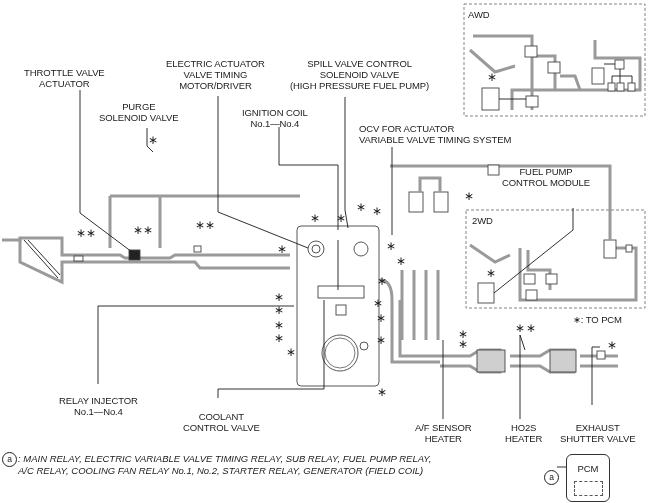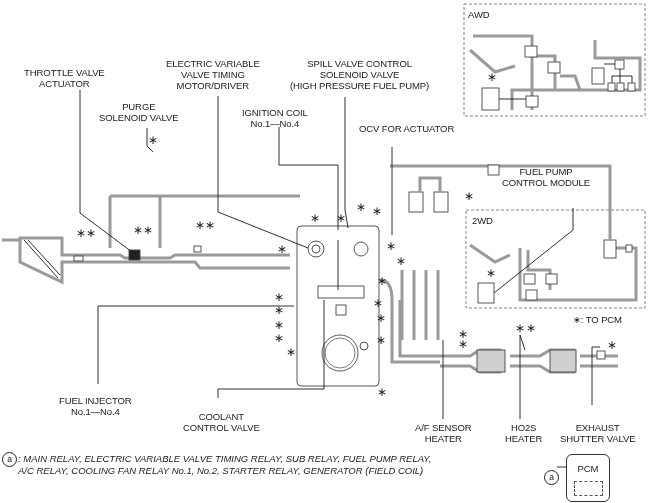--- a/index.html
+++ b/index.html
@@ -159,42 +159,43 @@
 
 <div class="lbl" style="left:24px;top:67px">
   <div>THROTTLE VALVE</div>
   <div>ACTUATOR</div>
 </div>
 <div class="lbl" style="left:99px;top:101px">
   <div>PURGE</div>
   <div>SOLENOID VALVE</div>
 </div>
 <div class="lbl" style="left:166px;top:58px">
-  <div>ELECTRIC VARIABLE</div>
+  <div>ELECTRIC ACTUATOR</div>
   <div>VALVE TIMING</div>
   <div>MOTOR/DRIVER</div>
 </div>
 <div class="lbl" style="left:242px;top:107px">
   <div>IGNITION COIL</div>
   <div>No.1—No.4</div>
 </div>
 <div class="lbl" style="left:290px;top:58px">
   <div>SPILL VALVE CONTROL</div>
   <div>SOLENOID VALVE</div>
   <div>(HIGH PRESSURE FUEL PUMP)</div>
 </div>
 <div class="lbl left" style="left:359px;top:123px">
   <div>OCV FOR ACTUATOR</div>
+  <div>VARIABLE VALVE TIMING SYSTEM</div>
 </div>
 <div class="lbl" style="left:502px;top:166px">
   <div>FUEL PUMP</div>
   <div>CONTROL MODULE</div>
 </div>
 <div class="lbl" style="left:59px;top:395px">
-  <div>FUEL INJECTOR</div>
+  <div>RELAY INJECTOR</div>
   <div>No.1—No.4</div>
 </div>
 <div class="lbl" style="left:183px;top:411px">
   <div>COOLANT</div>
   <div>CONTROL VALVE</div>
 </div>
 <div class="lbl" style="left:415px;top:422px">
   <div>A/F SENSOR</div>
   <div>HEATER</div>
 </div>

